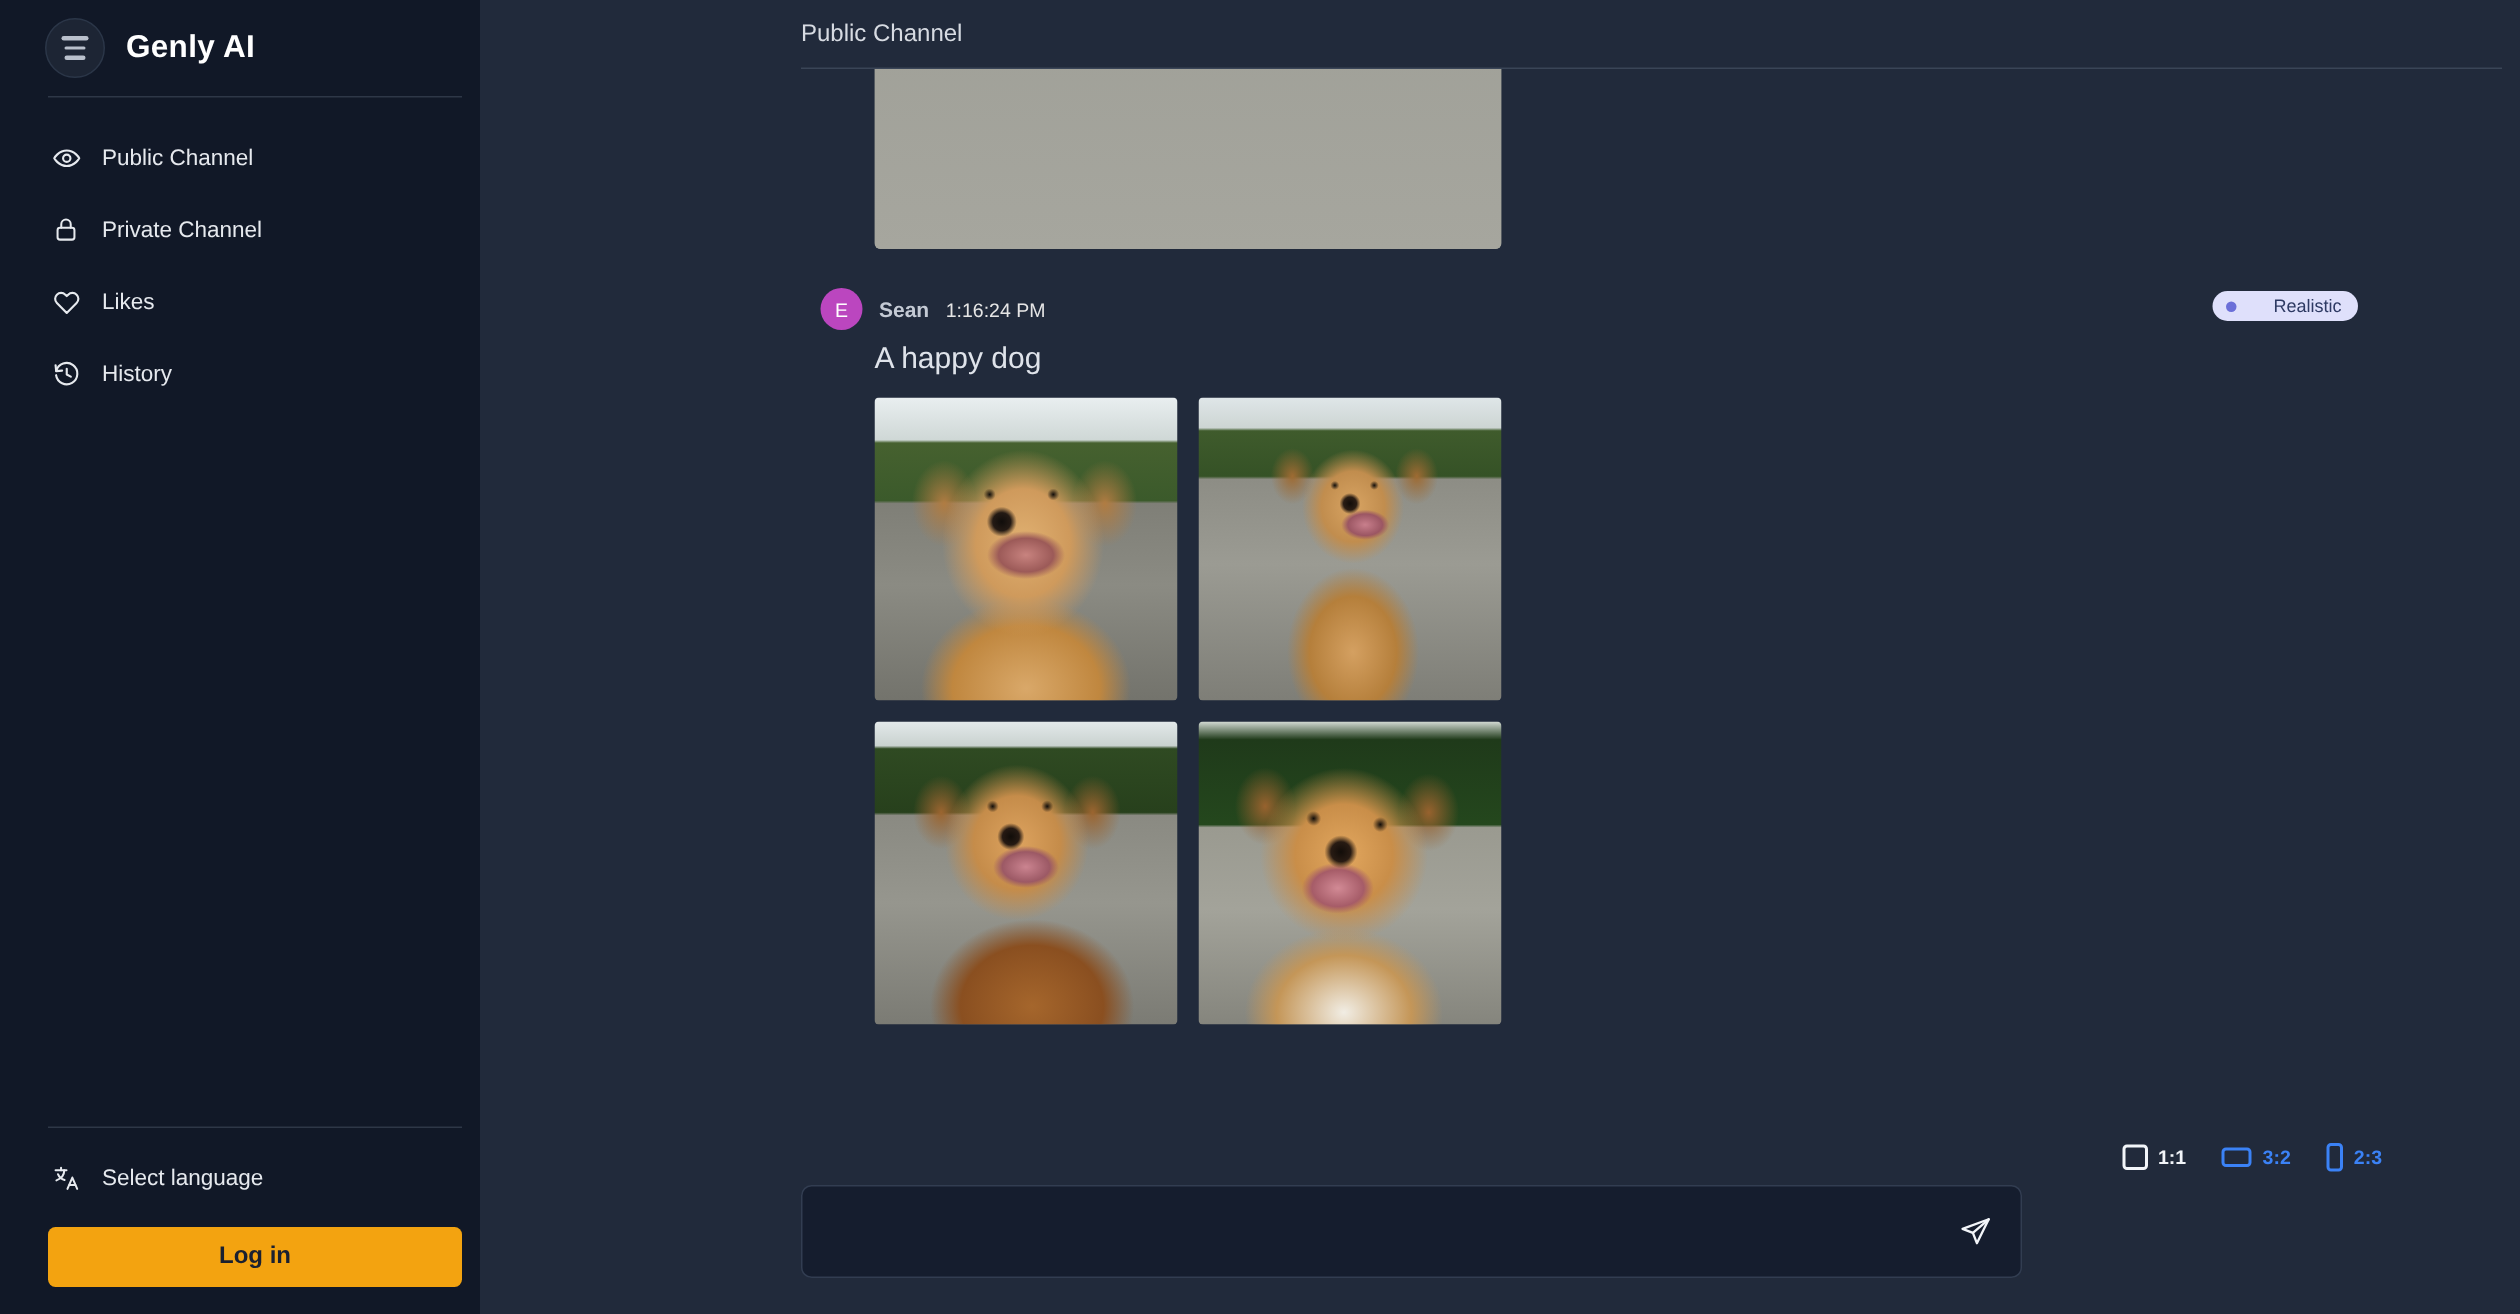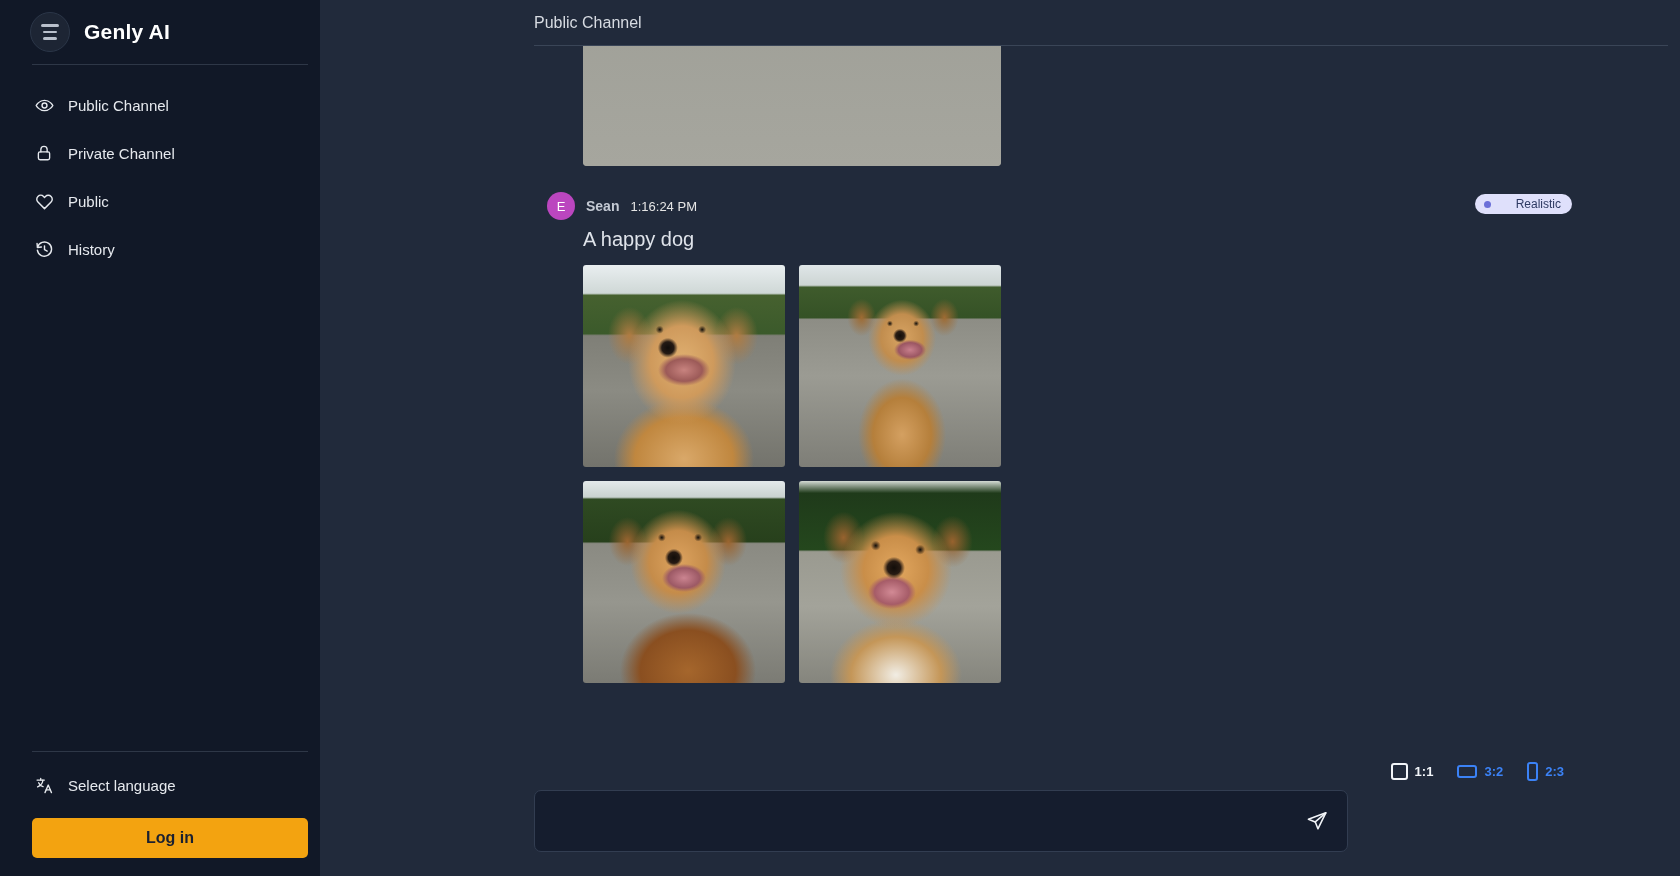--- a/index.html
+++ b/index.html
@@ -119,21 +119,21 @@
     display: grid; grid-template-columns: 202px 202px;
     grid-template-rows: 202px 202px; gap: 14px;
   }
   .cell { width: 202px; height: 202px; border-radius: 3px; overflow: hidden; position: relative; cursor: pointer; }
   .cell .pic { position: absolute; inset: 0; }
 
   
   .composer-wrap { flex: 0 0 auto; padding: 0 0 24px 214px; }
   .ratios {
     display: flex; align-items: center; gap: 24px;
-    justify-content: flex-end; padding-right: 116px;
+    justify-content: flex-end; padding-right: 92px;
     margin-bottom: 9px;
   }
   .ratio { display: flex; align-items: center; gap: 7px; cursor: pointer; font-size: 13px; font-weight: bold; }
   .ratio.active { color: #f2f5f9; }
   .ratio.dim { color: #3b82f6; }
   .r-box { border: 2px solid currentColor; border-radius: 3px; display: block; }
   .r-1 { width: 17px; height: 17px; }
   .r-2 { width: 20px; height: 13px; }
   .r-3 { width: 11px; height: 19px; }
   .composer {
@@ -248,21 +248,21 @@
         </span>
         <span>Private Channel</span>
       </div>
 
       <div class="nav-item">
         <span class="nav-ico">
           <svg width="19" height="19" viewBox="0 0 24 24" fill="none" stroke="#e6e9ee" stroke-width="1.8" stroke-linecap="round" stroke-linejoin="round">
             <path d="M20.3 5.6a5 5 0 0 0-7.1 0L12 6.8l-1.2-1.2a5 5 0 1 0-7.1 7.1l8.3 8.3 8.3-8.3a5 5 0 0 0 0-7.1Z"></path>
           </svg>
         </span>
-        <span>Public</span>
+        <span>Likes</span>
       </div>
 
       <div class="nav-item">
         <span class="nav-ico">
           <svg width="19" height="19" viewBox="0 0 24 24" fill="none" stroke="#e6e9ee" stroke-width="1.8" stroke-linecap="round" stroke-linejoin="round">
             <path d="M3.2 9.2A9 9 0 1 1 3 12.8"></path>
             <polyline points="2.6,4.4 3.1,9.4 8.1,8.9"></polyline>
             <polyline points="12,7.4 12,12.2 15.4,14"></polyline>
           </svg>
         </span>

